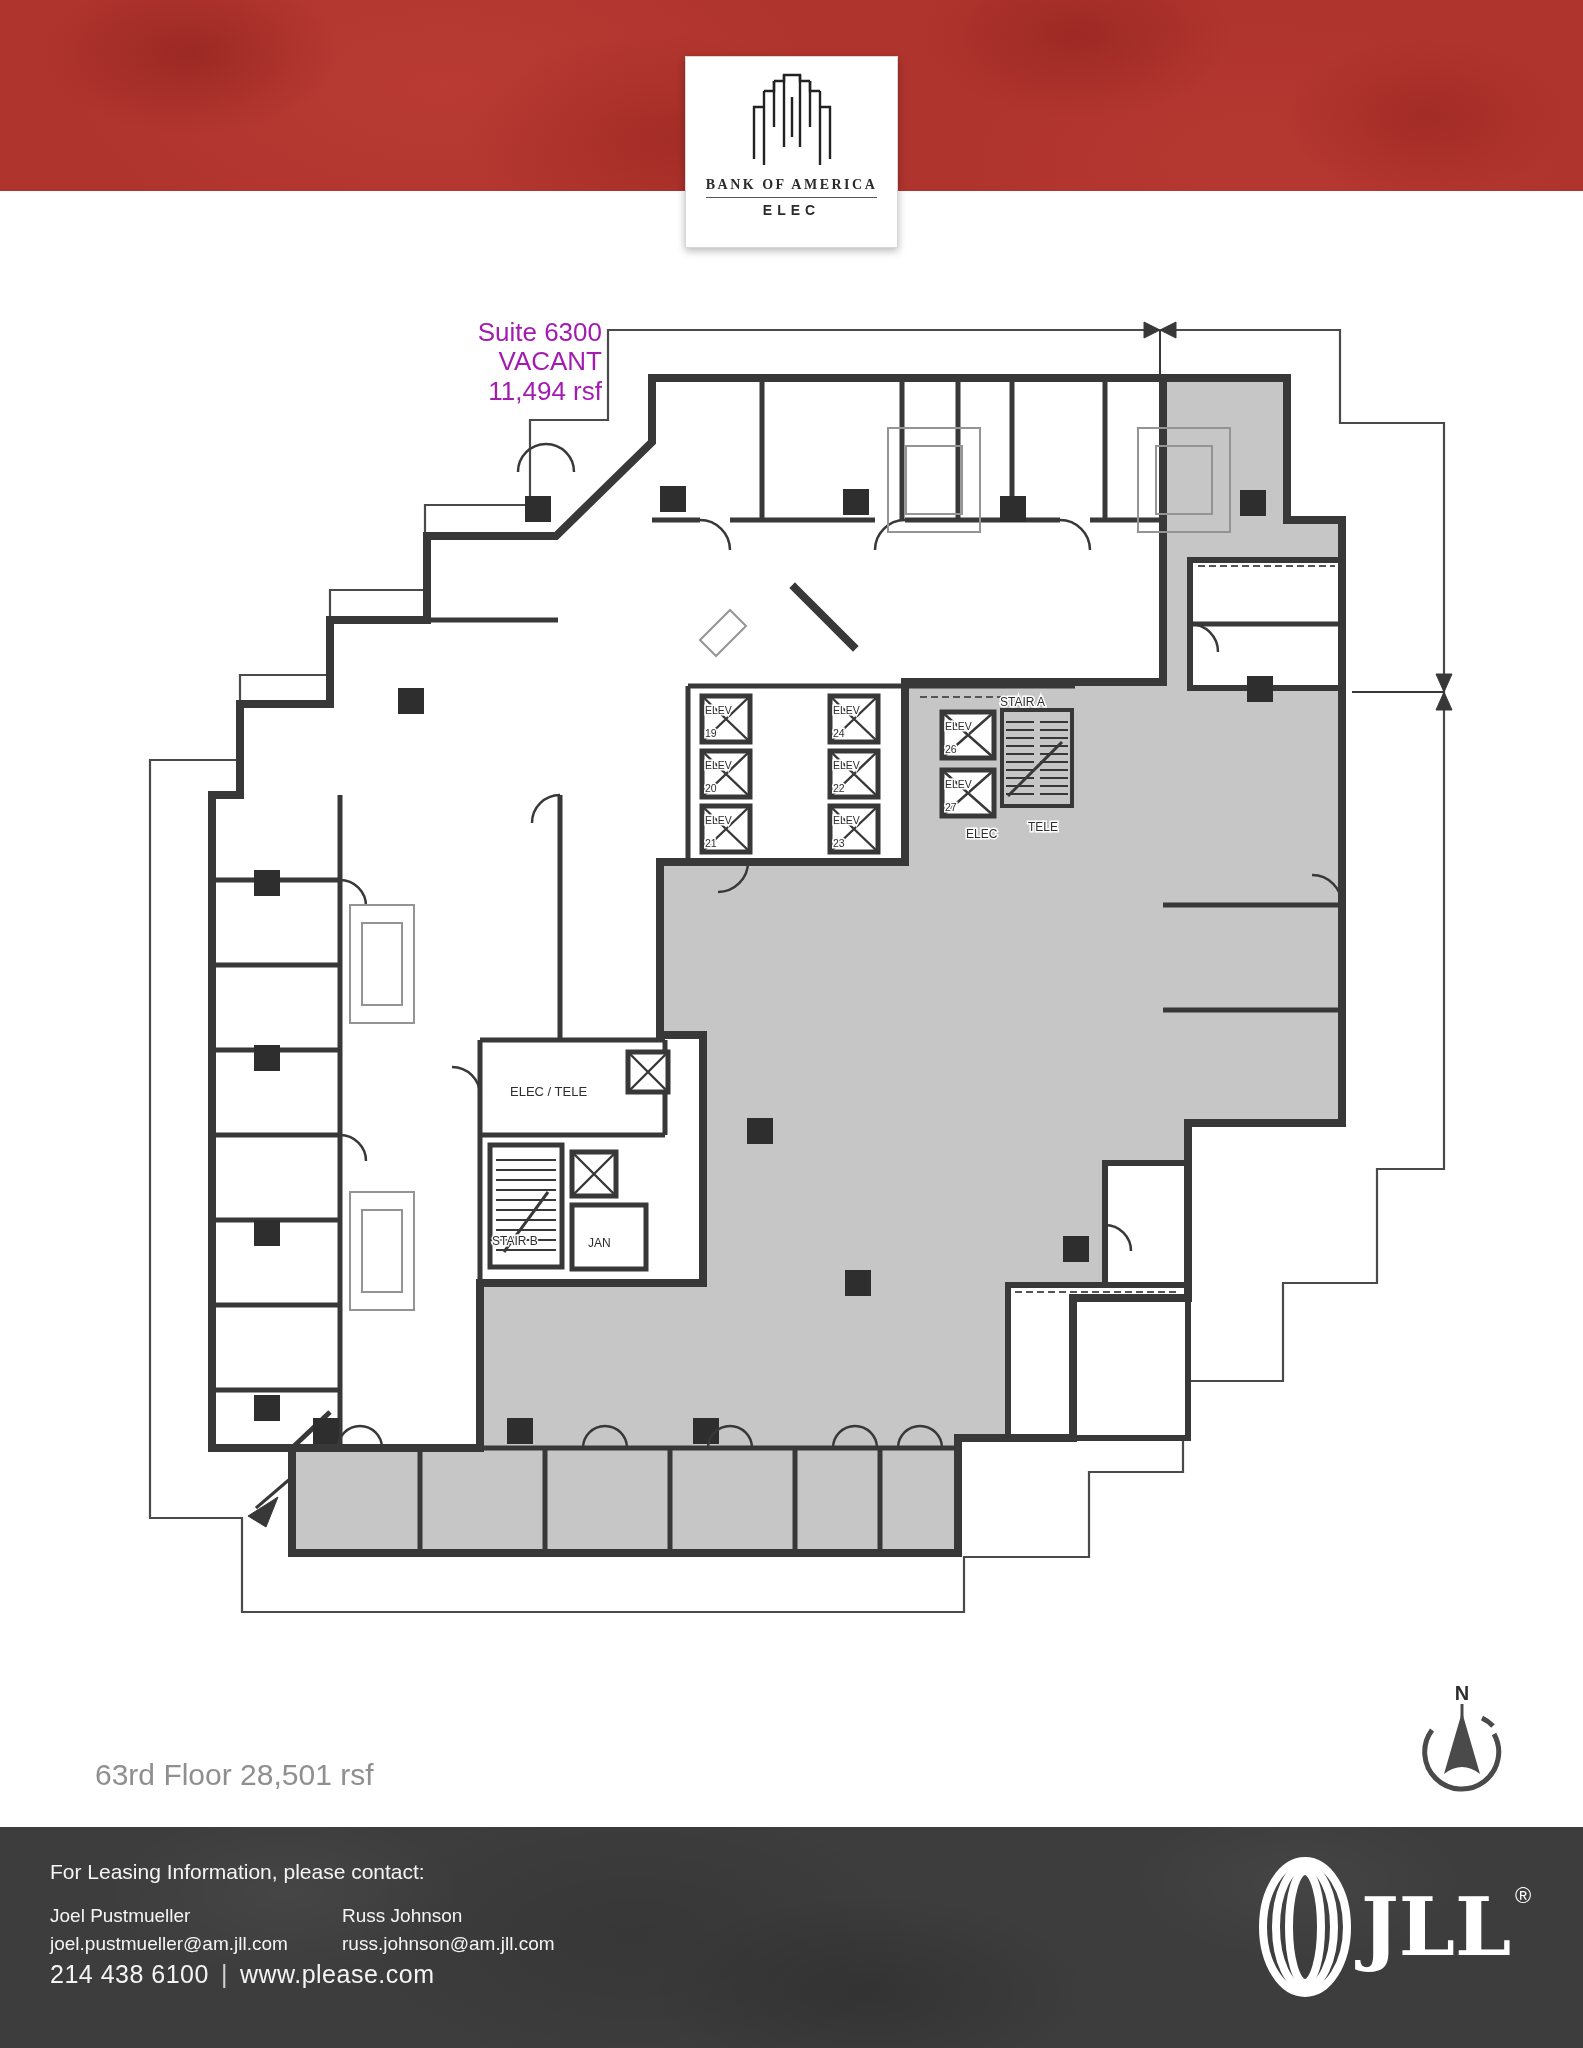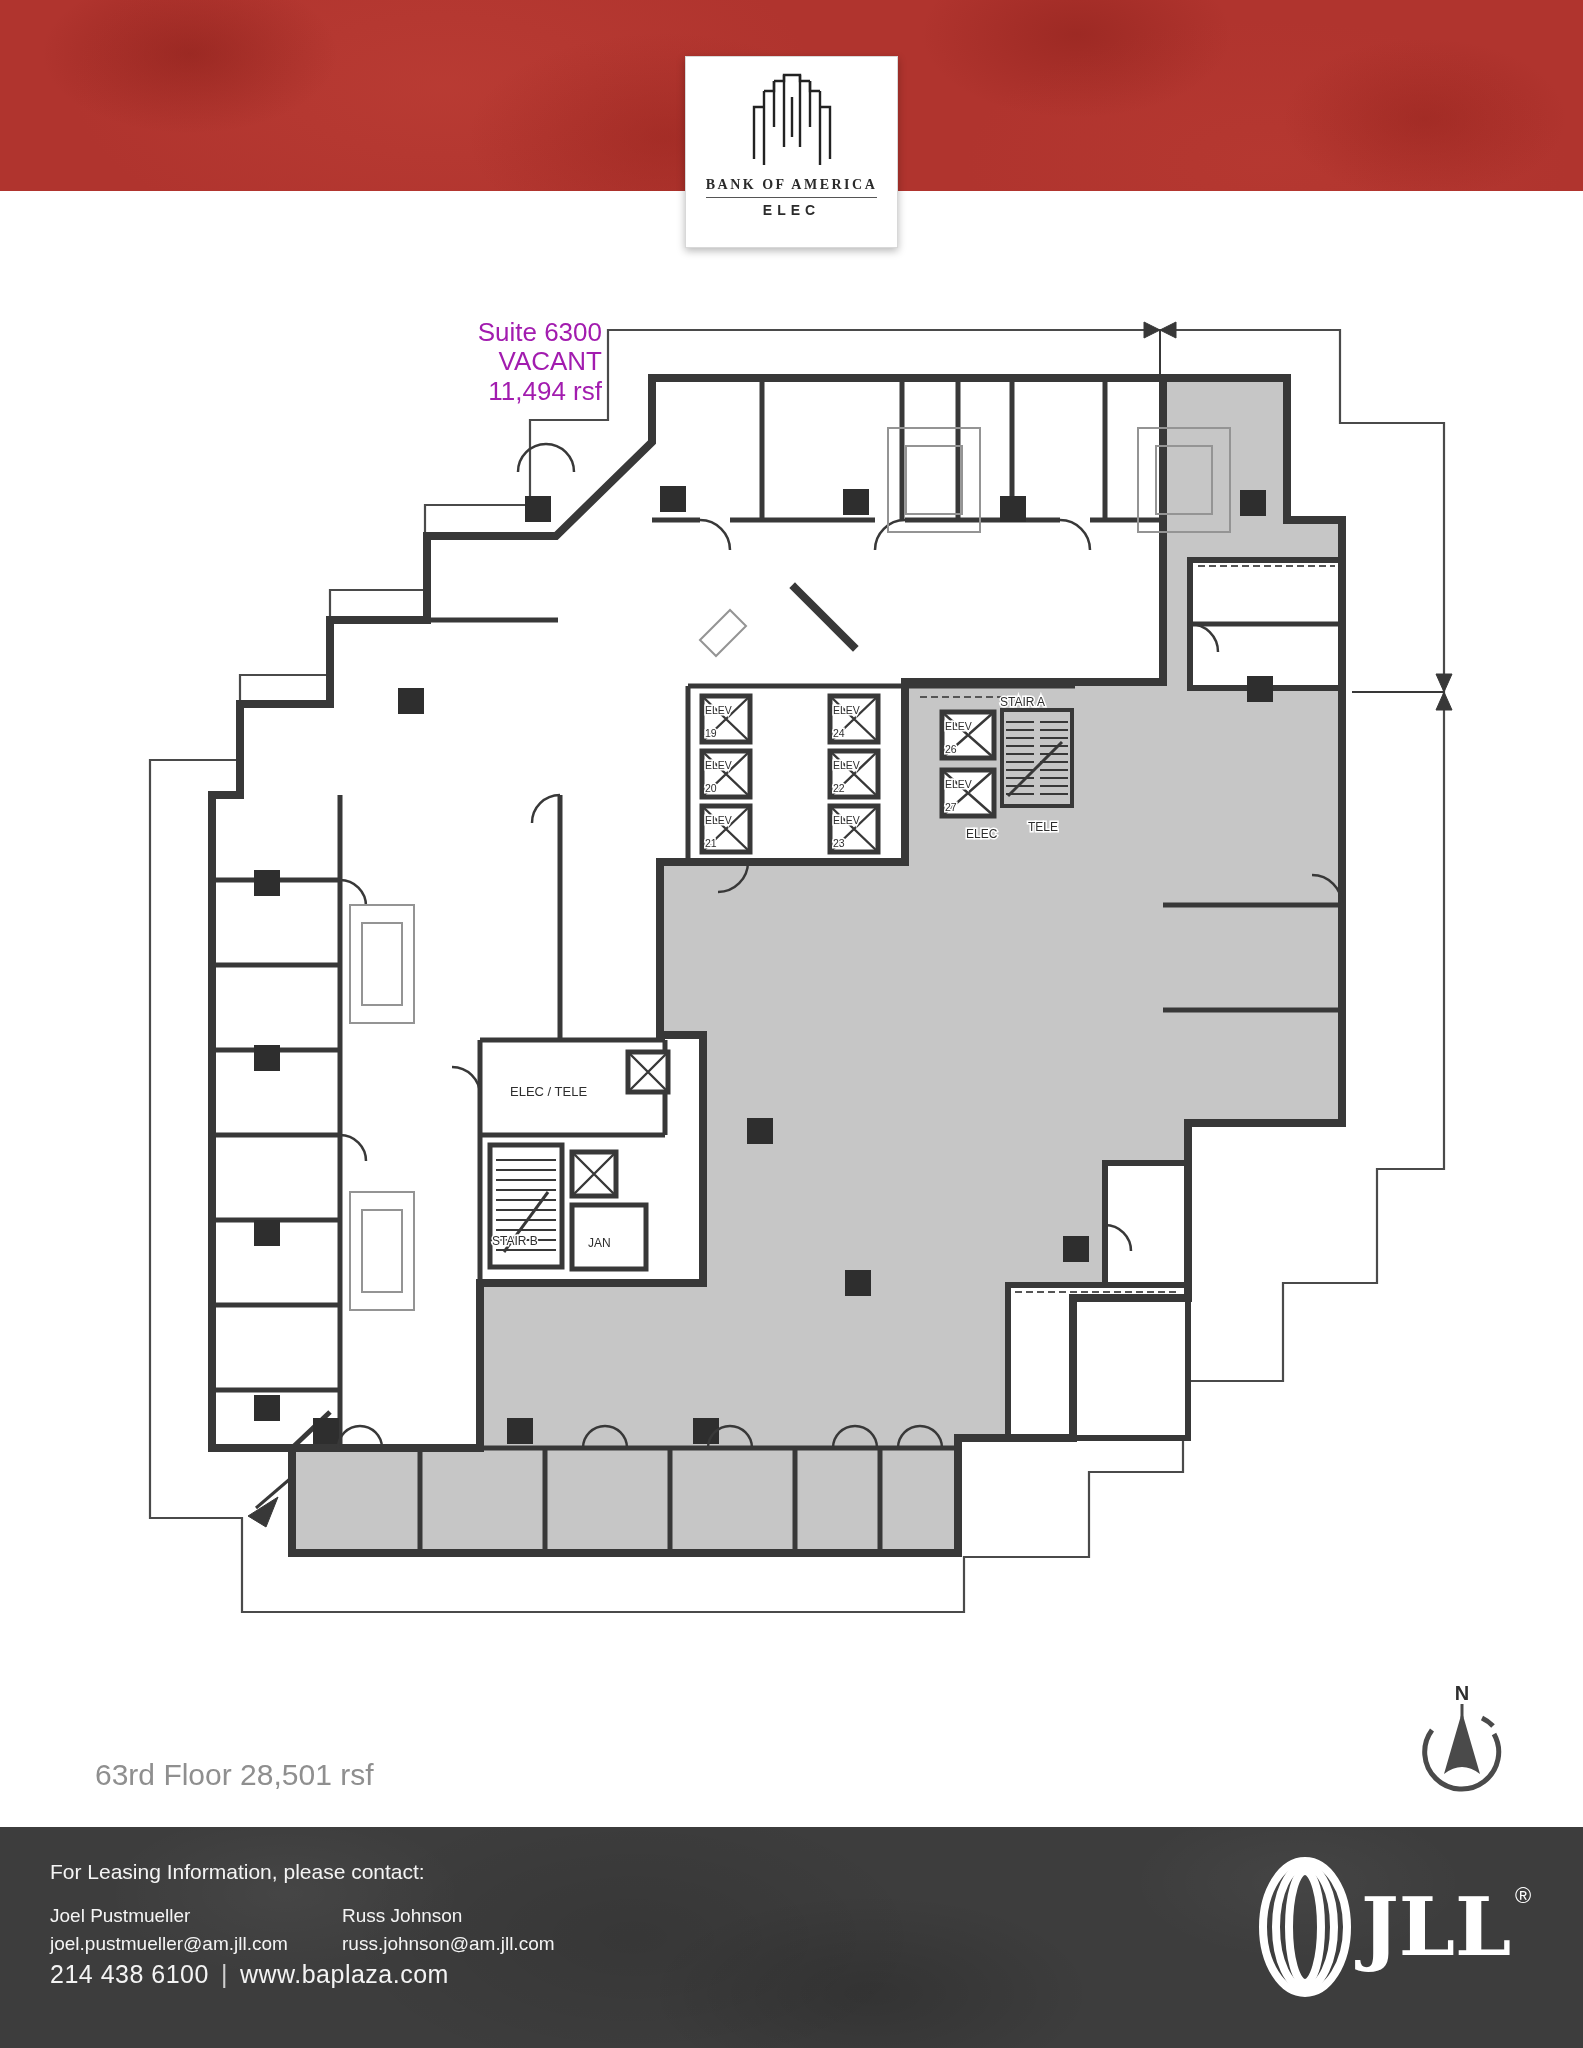--- a/index.html
+++ b/index.html
@@ -260,21 +260,21 @@
     <div class="contact c0">
       <div>Joel Pustmueller</div>
       <div>joel.pustmueller@am.jll.com</div>
     </div>
     <div class="contact c1">
       <div>Russ Johnson</div>
       <div>russ.johnson@am.jll.com</div>
     </div>
 
     <div class="phone-line">
-      <span>214 438 6100</span><span class="sep">|</span><span>www.baplaza.com</span>
+      <span>214 438 6100</span><span class="sep">|</span><span>www.please.com</span>
     </div>
 
     <div class="jll">
       <svg width="300" height="150" viewBox="0 0 300 150">
         <g stroke="#ffffff" fill="none" stroke-width="8">
           <ellipse cx="62" cy="72" rx="16" ry="56"></ellipse>
           <ellipse cx="62" cy="72" rx="29" ry="61"></ellipse>
           <ellipse cx="62" cy="72" rx="42" ry="66"></ellipse>
         </g>
         <text x="118" y="100" font-family="DejaVu Serif, serif" font-weight="bold" font-size="80" fill="#ffffff">JLL</text>

